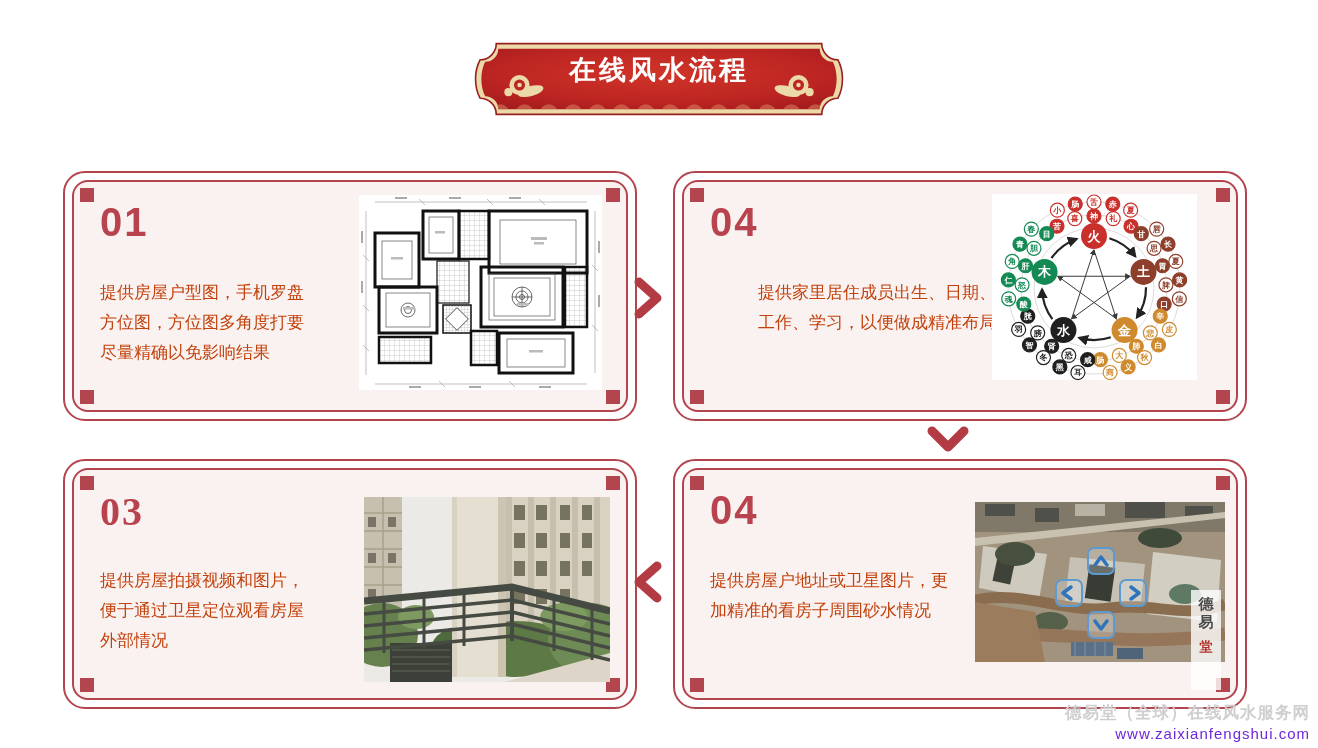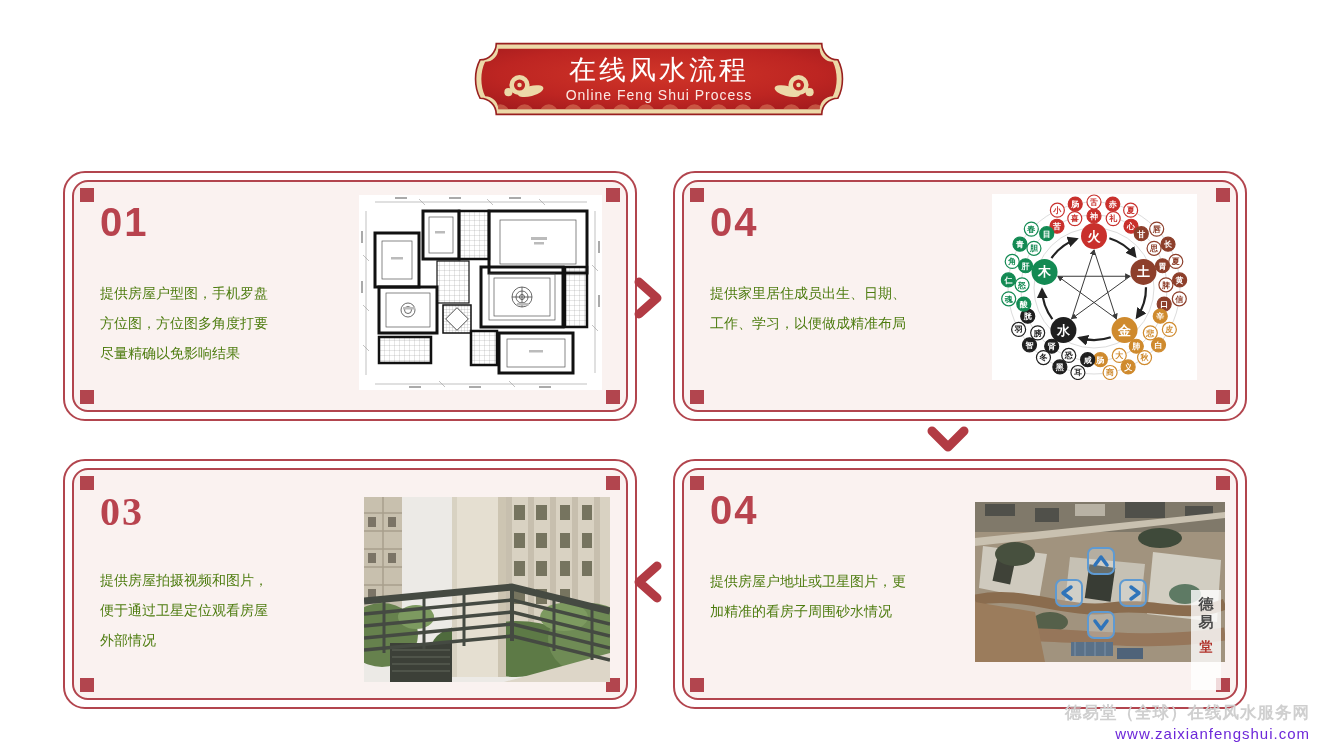--- a/index.html
+++ b/index.html
@@ -6,21 +6,21 @@
   body{
     width:1318px;height:748px;position:relative;overflow:hidden;
     background:#ffffff;
     font-family:"Liberation Sans","DejaVu Sans",sans-serif;
   }
   
   .banner{position:absolute;left:472px;top:40px;width:374px;height:78px;}
   .banner svg{position:absolute;left:0;top:0;}
   .banner-title{
     position:absolute;left:0;top:12px;width:100%;text-align:center;
-    color:#ffffff;font-size:27px;font-weight:400;letter-spacing:3px;
+    color:#ffffff;font-size:27px;font-weight:700;letter-spacing:3px;
   }
   .banner-subtitle{
     position:absolute;left:0;top:47px;width:100%;text-align:center;
     color:#fbe9e4;font-size:14px;letter-spacing:1px;
   }
   
   .card{
     position:absolute;width:552px;height:228px;
     background:#faf2f0;border:2px solid #b2454e;border-radius:16px;
   }
@@ -30,21 +30,21 @@
   }
   .sq{position:absolute;width:14px;height:14px;background:#b2454e;}
   .sq.tl{left:6px;top:6px;}  .sq.tr{right:6px;top:6px;}
   .sq.bl{left:6px;bottom:6px;} .sq.br{right:6px;bottom:6px;}
   .step-number{
     position:absolute;left:26px;top:18px;
     font-size:40px;font-weight:700;color:#b8434e;letter-spacing:2px;
   }
   .step-desc{
     position:absolute;left:26px;top:96px;width:260px;
-    font-size:14px;line-height:30px;color:#4d7c0f;white-space:pre-line;
+    font-size:17px;line-height:30px;color:#c2410c;white-space:pre-line;
   }
   .media{position:absolute;}
   .media svg{display:block;}
   
   .stamp{
     position:absolute;right:4px;top:88px;width:30px;height:100px;
     background:rgba(255,255,255,0.8);display:flex;flex-direction:column;
     align-items:center;justify-content:flex-start;gap:3px;padding-top:6px;box-sizing:border-box;
   }
   .stamp span{font-size:15px;font-weight:700;color:#4a4a4a;line-height:1;}
@@ -106,21 +106,20 @@
 
     <g>
       <ellipse cx="312" cy="50" rx="13" ry="5" fill="#ecd9a8" transform="rotate(15 312 50)"></ellipse>
       <circle cx="323" cy="44" r="10" fill="#ecd9a8"></circle>
       <circle cx="323" cy="44" r="5.5" fill="#bd2522"></circle>
       <circle cx="323" cy="44" r="2.2" fill="#ecd9a8"></circle>
       <circle cx="334" cy="51" r="4" fill="#ecd9a8"></circle>
     </g>
   </svg>
   <div class="banner-title">在线风水流程</div>
-  <div class="banner-subtitle">Online Feng Shui Process</div>
 </div>
 
 <div class="card" style="left:72px;top:180px;">
   <span class="sq tl"></span>
   <span class="sq tr"></span>
   <span class="sq bl"></span>
   <span class="sq br"></span>
   <div class="step-number">01</div>
   <div class="step-desc">提供房屋户型图，手机罗盘
 方位图，方位图多角度打要
@@ -216,21 +215,21 @@
     </svg>
   </div>
 </div>
 
 <div class="card" style="left:682px;top:180px;">
   <span class="sq tl"></span>
   <span class="sq tr"></span>
   <span class="sq bl"></span>
   <span class="sq br"></span>
   <div class="step-number">04</div>
-  <div class="step-desc" style="width:300px;">提供家里居住成员出生、日期、
+  <div class="step-desc" style="width:300px;margin-left:48px;">提供家里居住成员出生、日期、
 工作、学习，以便做成精准布局</div>
   <div class="media" style="left:308px;top:12px;">
     <svg id="wuxing-svg" width="205" height="186" viewBox="0 0 205 186">
       <defs>
         <marker id="arw" markerWidth="6" markerHeight="6" refX="5" refY="3" orient="auto">
           <path d="M0,0 L6,3 L0,6 Z" fill="#3a3a3a"></path>
         </marker>
         <marker id="arw2" markerWidth="5" markerHeight="5" refX="4" refY="2.5" orient="auto">
           <path d="M0,0 L5,2.5 L0,5 Z" fill="#222"></path>
         </marker>

